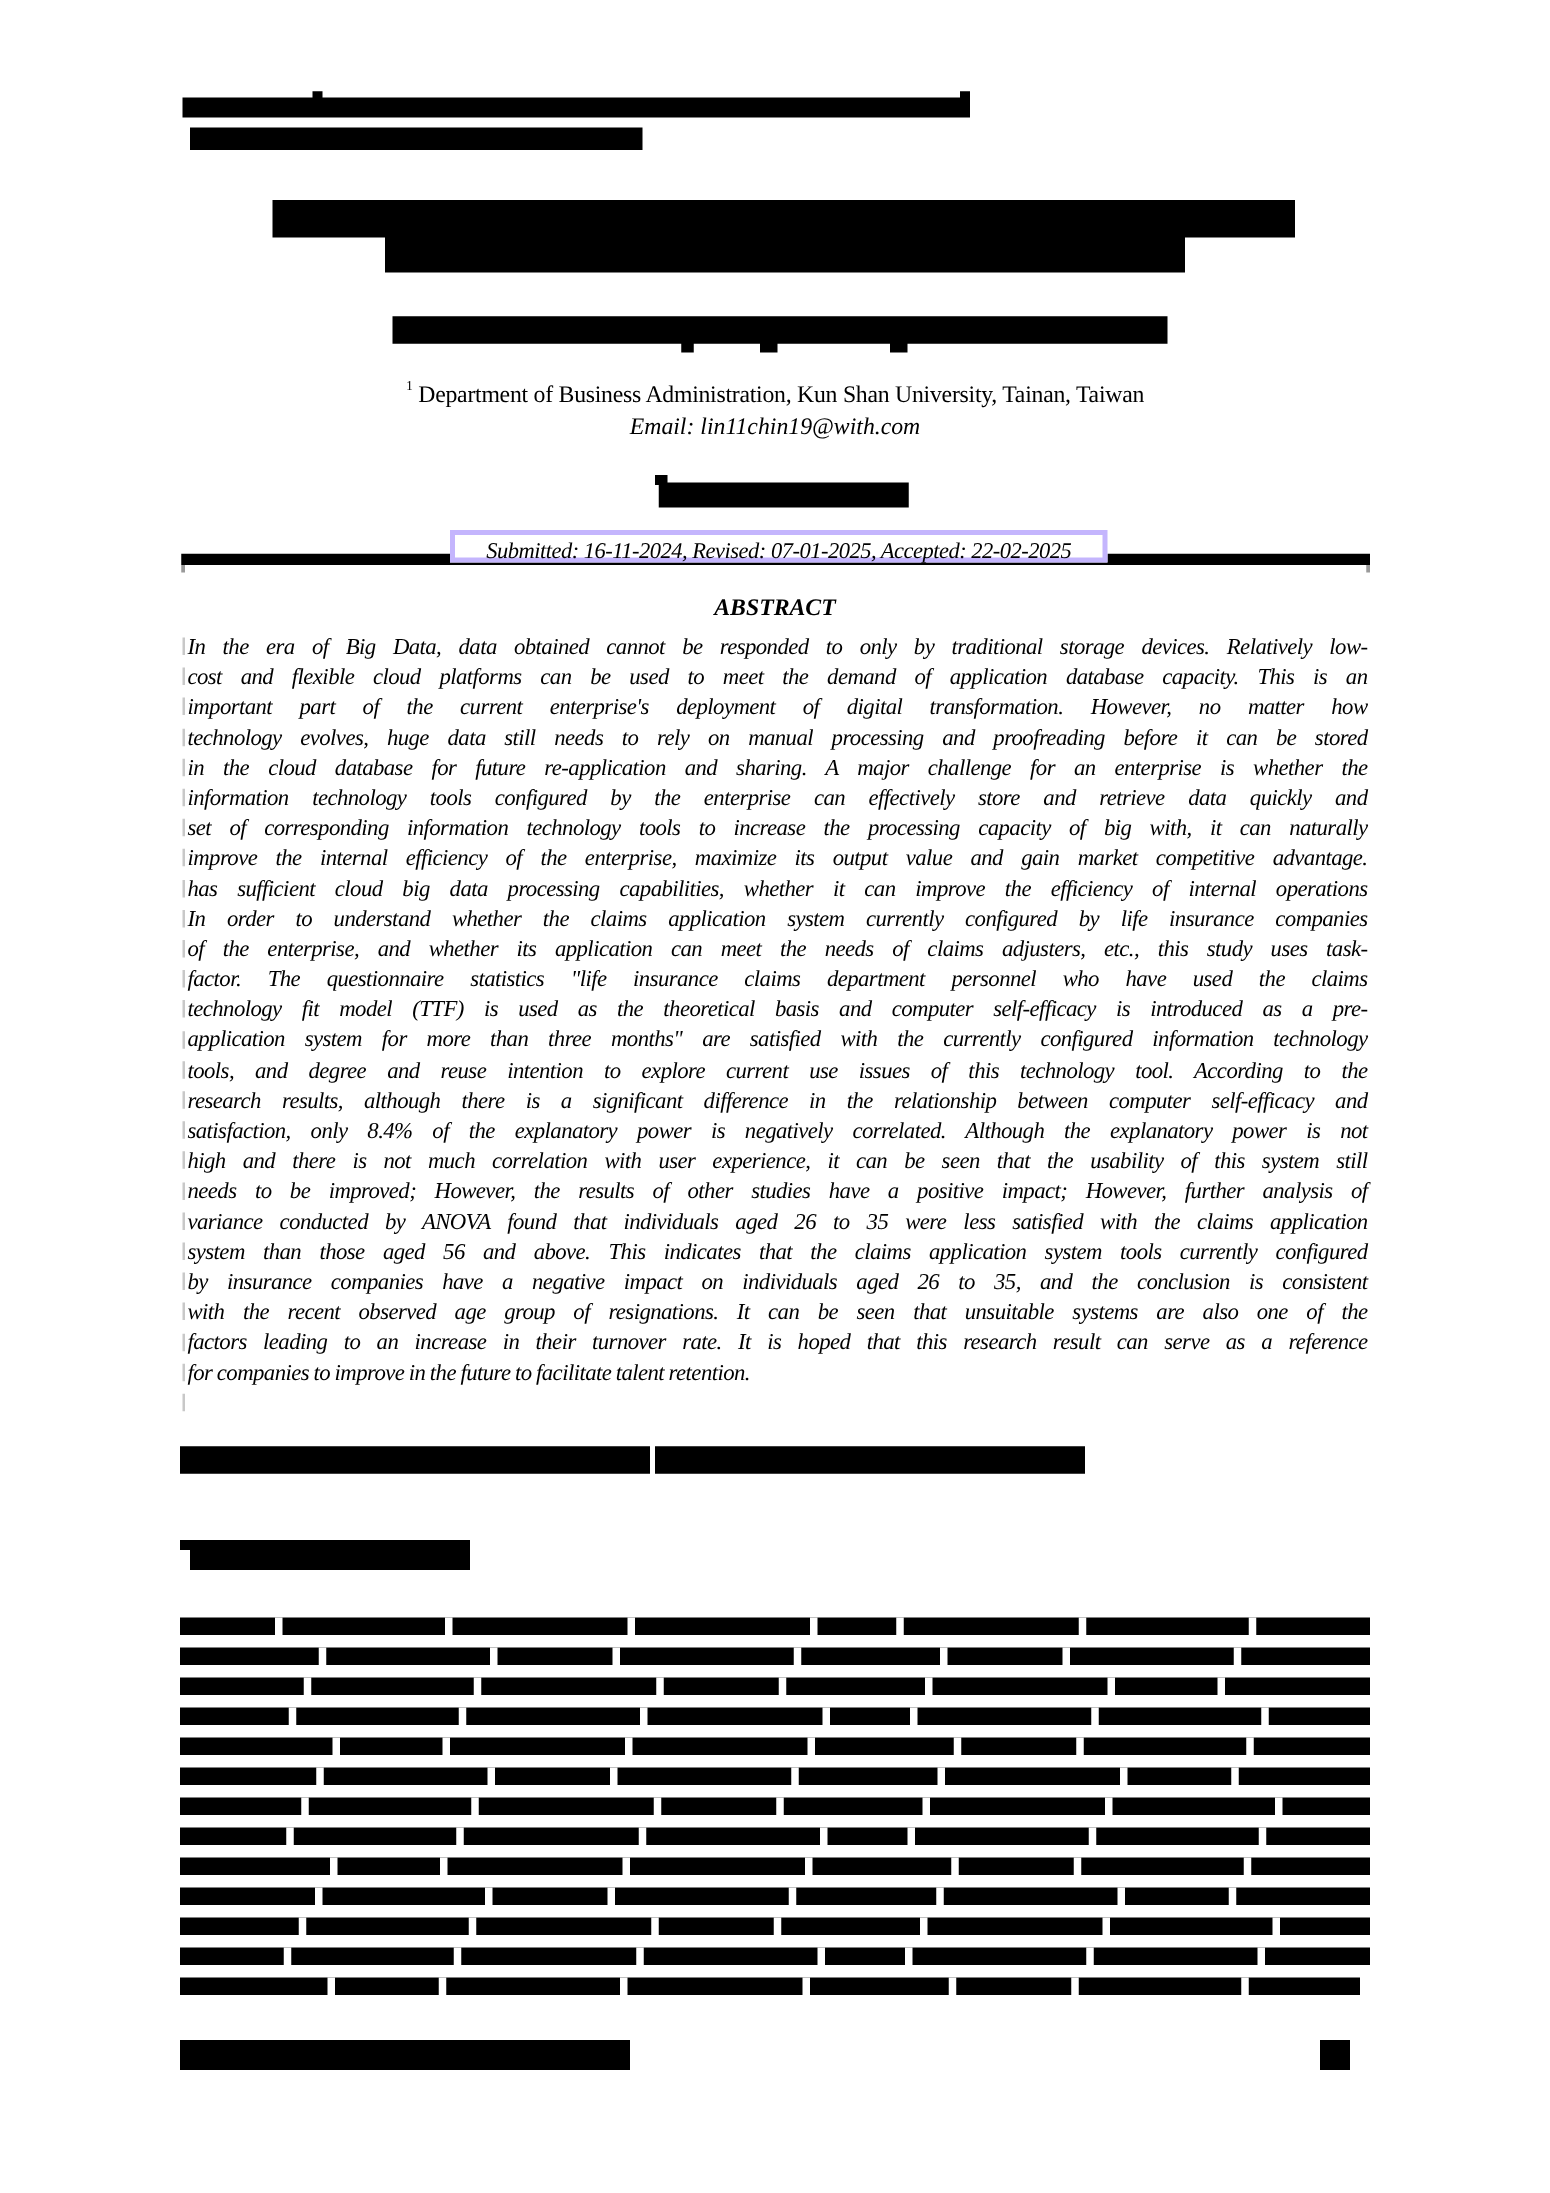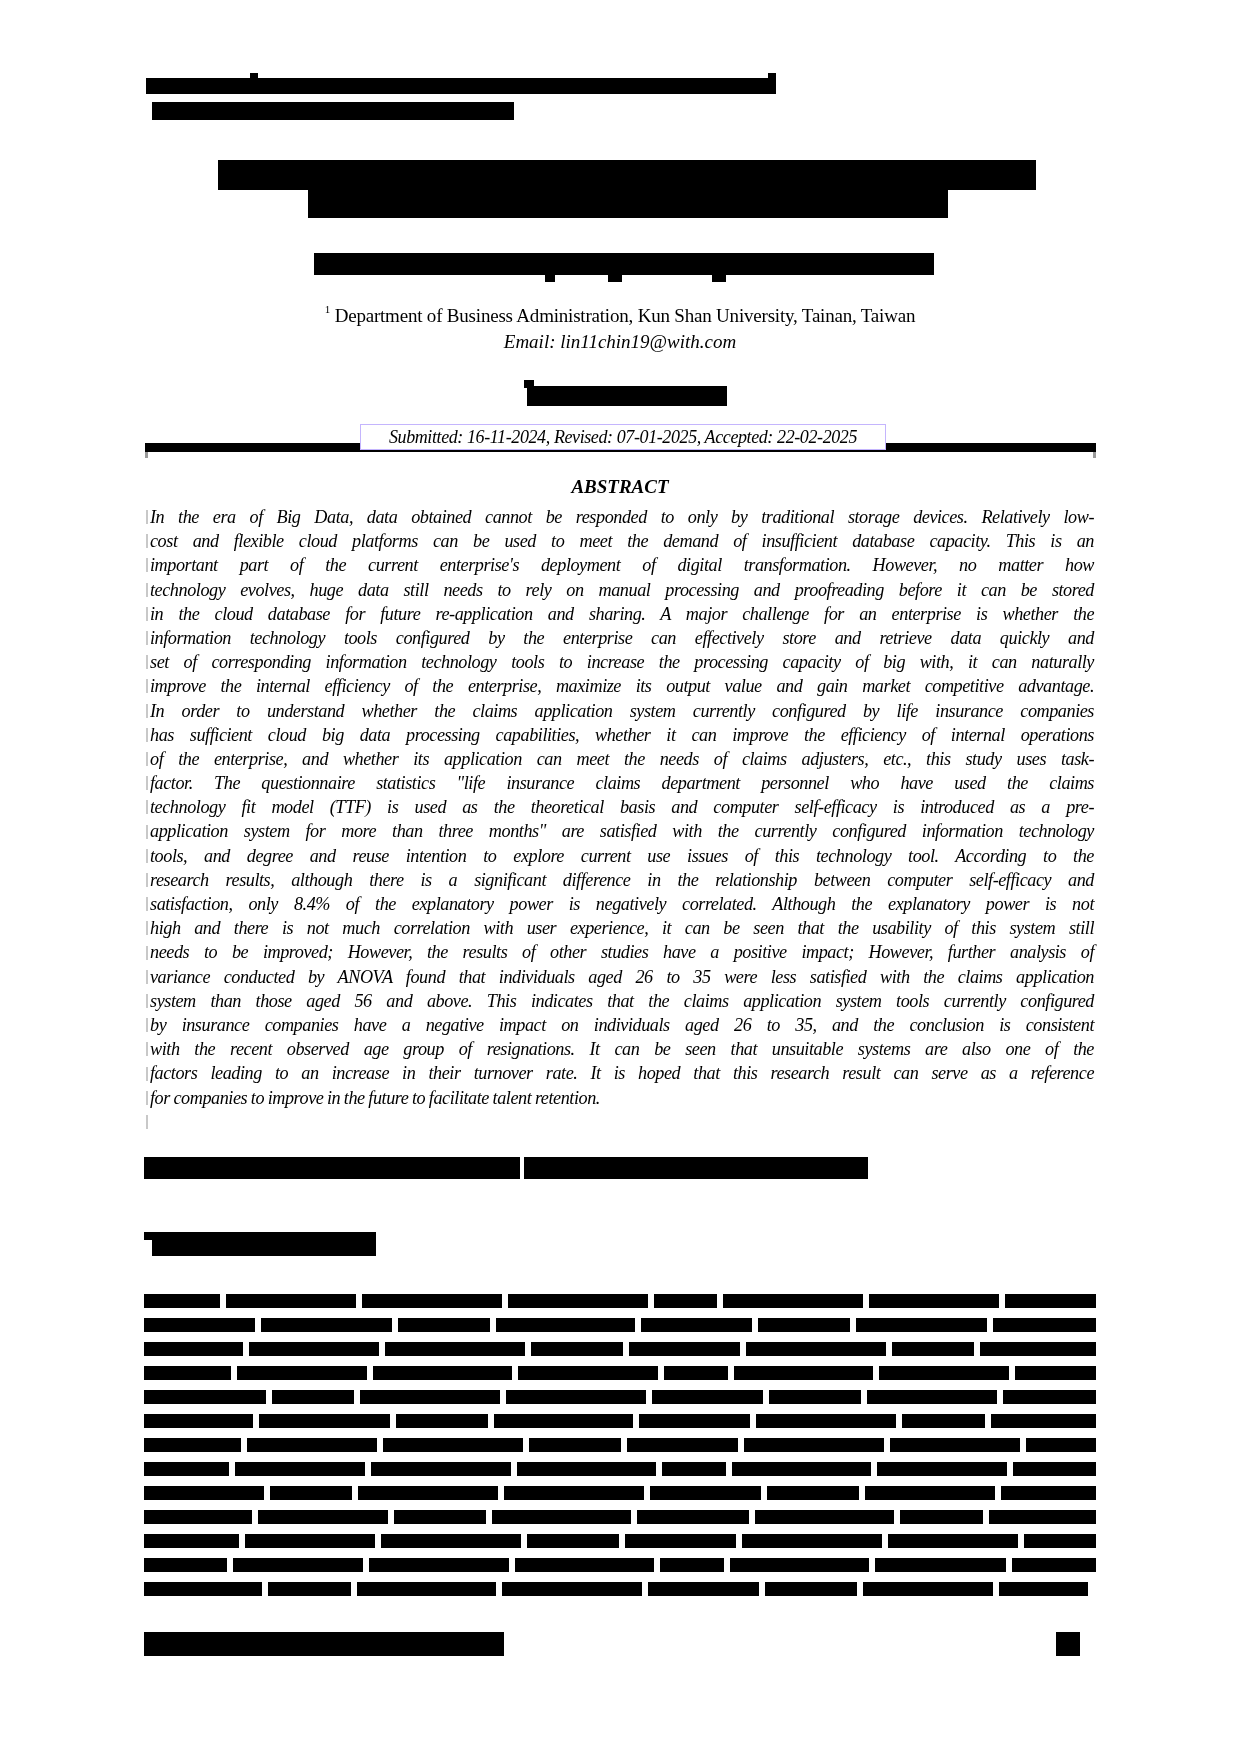--- a/index.html
+++ b/index.html
@@ -5,21 +5,21 @@
   html, body { margin: 0; padding: 0; background: #ffffff; }
   body { width: 1240px; height: 1754px; position: relative; overflow: hidden;
          font-family: "Liberation Serif", "DejaVu Serif", serif; color: #000; }
   .abs { position: absolute; }
   .redact { position: absolute; background: #000; }
   .center-line { position: absolute; left: 0; width: 1240px; text-align: center; white-space: nowrap; }
   #affiliation { top: 305px; font-size: 19px; letter-spacing: -0.2px; }
   #affiliation sup { font-size: 11px; position: relative; top: -2px; }
   #email { top: 331px; font-size: 19px; font-style: italic; }
   #submission-wrap { position: absolute; left: 360px; top: 424px; width: 526px; height: 26px;
-         background: #fff; border: 1px solid #c4b5fd; z-index: 2; box-sizing: border-box;
+         background: #fff; border: 4px solid #c4b5fd; z-index: 2; box-sizing: border-box;
          font-style: italic; font-size: 18px; line-height: 24px; text-align: center; white-space: nowrap; letter-spacing: -0.4px; }
   #top-rule { position: absolute; left: 145px; top: 443px; width: 951px; height: 9px; background: #000; z-index: 1; }
   .rule-tick { position: absolute; top: 452px; width: 3px; height: 6px; background: #9a9a9a; }
   #abstract-heading { top: 476px; font-size: 19px; font-weight: bold; font-style: italic; letter-spacing: 0px; }
   #abstract-body { position: absolute; left: 150px; top: 505px; width: 944px;
          font-size: 18.2px; line-height: 24.2px; font-style: italic; text-align: justify;
          letter-spacing: -0.45px; word-spacing: -0.5px; }
   #abstract-body .line { display: block; text-align: justify; text-align-last: justify; white-space: nowrap; height: 24.2px; overflow: visible; }
   #abstract-body .line.last { text-align-last: left; }
   .margin-mark { position: absolute; left: 146px; width: 2px; height: 14px; background: #c8c8c8; }
@@ -50,29 +50,29 @@
 <div class="redact" style="left:524px;top:380px;width:10px;height:8px;"></div>
 
 <div id="top-rule"></div>
 <div class="rule-tick" style="left:145px;"></div>
 <div class="rule-tick" style="left:1093px;"></div>
 <div id="submission-wrap">Submitted: 16-11-2024, Revised: 07-01-2025, Accepted: 22-02-2025</div>
 
 <div id="abstract-heading" class="center-line">ABSTRACT</div>
 <div id="abstract-body">
     <span class="line">In the era of Big Data, data obtained cannot be responded to only by traditional storage devices. Relatively low-</span>
-    <span class="line">cost and flexible cloud platforms can be used to meet the demand of insufficient database capacity. This is an</span>
+    <span class="line">cost and flexible cloud platforms can be used to meet the demand of application database capacity. This is an</span>
     <span class="line">important part of the current enterprise's deployment of digital transformation. However, no matter how</span>
     <span class="line">technology evolves, huge data still needs to rely on manual processing and proofreading before it can be stored</span>
     <span class="line">in the cloud database for future re-application and sharing. A major challenge for an enterprise is whether the</span>
     <span class="line">information technology tools configured by the enterprise can effectively store and retrieve data quickly and</span>
     <span class="line">set of corresponding information technology tools to increase the processing capacity of big with, it can naturally</span>
     <span class="line">improve the internal efficiency of the enterprise, maximize its output value and gain market competitive advantage.</span>
+    <span class="line">has sufficient cloud big data processing capabilities, whether it can improve the efficiency of internal operations</span>
     <span class="line">In order to understand whether the claims application system currently configured by life insurance companies</span>
-    <span class="line">has sufficient cloud big data processing capabilities, whether it can improve the efficiency of internal operations</span>
     <span class="line">of the enterprise, and whether its application can meet the needs of claims adjusters, etc., this study uses task-</span>
     <span class="line">factor. The questionnaire statistics "life insurance claims department personnel who have used the claims</span>
     <span class="line">technology fit model (TTF) is used as the theoretical basis and computer self-efficacy is introduced as a pre-</span>
     <span class="line">application system for more than three months" are satisfied with the currently configured information technology</span>
     <span class="line">tools, and degree and reuse intention to explore current use issues of this technology tool. According to the</span>
     <span class="line">research results, although there is a significant difference in the relationship between computer self-efficacy and</span>
     <span class="line">satisfaction, only 8.4% of the explanatory power is negatively correlated. Although the explanatory power is not</span>
     <span class="line">high and there is not much correlation with user experience, it can be seen that the usability of this system still</span>
     <span class="line">needs to be improved; However, the results of other studies have a positive impact; However, further analysis of</span>
     <span class="line">variance conducted by ANOVA found that individuals aged 26 to 35 were less satisfied with the claims application</span>

